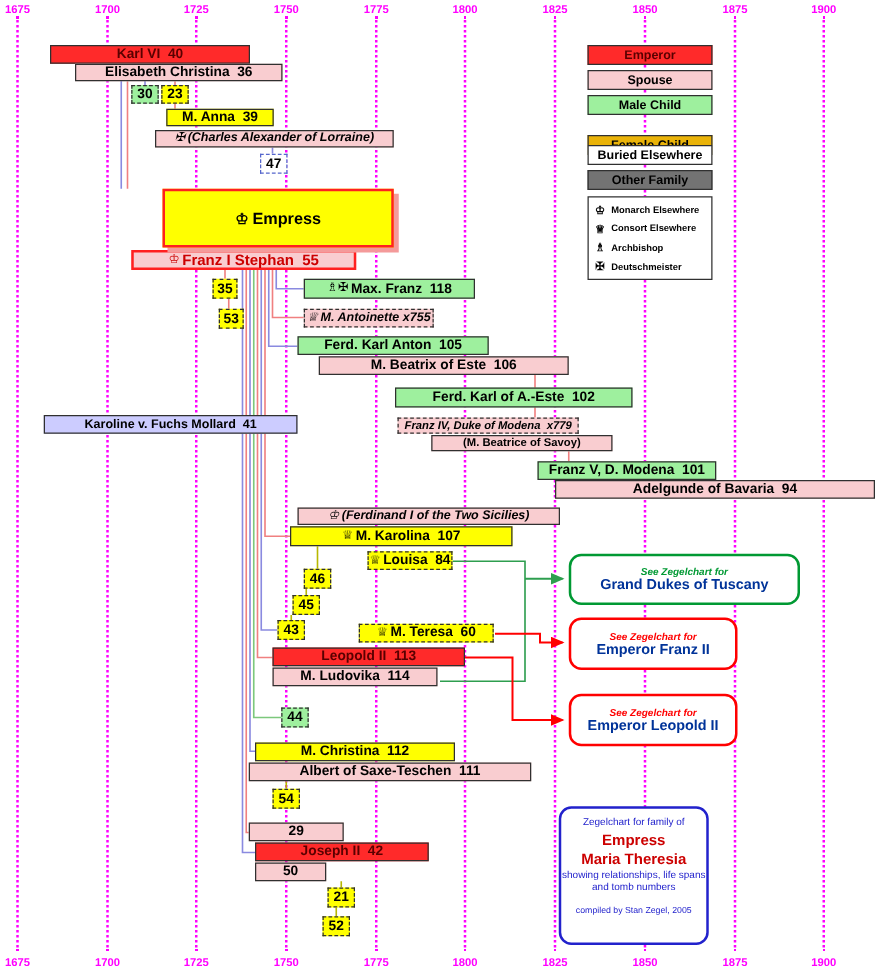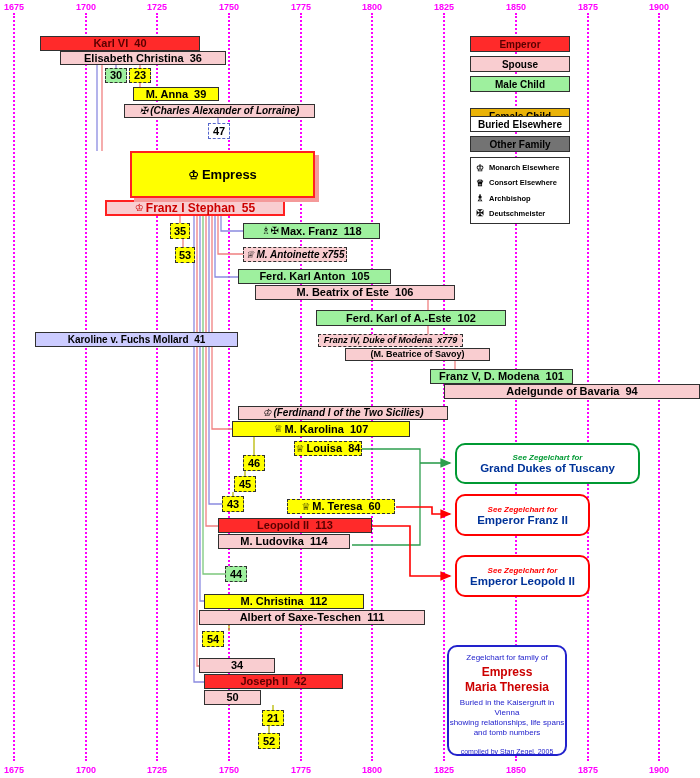--- a/index.html
+++ b/index.html
@@ -156,22 +156,22 @@
       <div class="bar t-female dashed" style="left: 294px; top: 441px; width: 68px; height: 15px;"><span class="sym">♕</span><span>Louisa  84</span></div>
       <div class="bar t-female dashed" style="left: 243px; top: 455px; width: 22px; height: 16px;"><span>46</span></div>
       <div class="bar t-female dashed" style="left: 234px; top: 476px; width: 22px; height: 16px;"><span>45</span></div>
       <div class="bar t-female dashed" style="left: 222px; top: 496px; width: 22px; height: 16px;"><span>43</span></div>
       <div class="bar t-female dashed" style="left: 287px; top: 499px; width: 108px; height: 15px;"><span class="sym">♕</span><span>M. Teresa  60</span></div>
       <div class="bar t-emperor" style="left: 218px; top: 518px; width: 154px; height: 15px;"><span>Leopold II  113</span></div>
       <div class="bar t-spouse" style="left: 218px; top: 534px; width: 132px; height: 15px;"><span>M. Ludovika  114</span></div>
       <div class="bar t-male dashed" style="left: 225px; top: 566px; width: 22px; height: 16px;"><span>44</span></div>
       <div class="bar t-female" style="left: 204px; top: 594px; width: 160px; height: 15px;"><span>M. Christina  112</span></div>
       <div class="bar t-spouse" style="left: 199px; top: 610px; width: 226px; height: 15px;"><span>Albert of Saxe-Teschen  111</span></div>
-      <div class="bar t-female dashed" style="left: 202px; top: 631px; width: 22px; height: 16px;"><span>54</span></div>
-      <div class="bar t-spouse" style="left: 199px; top: 658px; width: 76px; height: 15px;"><span>34</span></div>
+      <div class="bar t-female dashed" style="left: 218px; top: 631px; width: 22px; height: 16px;"><span>54</span></div>
+      <div class="bar t-spouse" style="left: 199px; top: 658px; width: 76px; height: 15px;"><span>29</span></div>
       <div class="bar t-emperor" style="left: 204px; top: 674px; width: 139px; height: 15px;"><span>Joseph II  42</span></div>
       <div class="bar t-spouse" style="left: 204px; top: 690px; width: 57px; height: 15px;"><span>50</span></div>
       <div class="bar t-female dashed" style="left: 262px; top: 710px; width: 22px; height: 16px;"><span>21</span></div>
       <div class="bar t-female dashed" style="left: 258px; top: 733px; width: 22px; height: 16px;"><span>52</span></div>
     </div>
 
   <div class="mt-box">
     <div class="mt-line1"><span class="sym">♔</span><span>Empress</span></div>
   </div>
 
@@ -213,18 +213,17 @@
       <div class="callout" style="left: 455px; top: 555px; width: 135px; height: 42px; border-color: rgb(255, 0, 0);">
         <div class="c1" style="color: rgb(255, 0, 0);">See Zegelchart for</div>
         <div class="c2">Emperor Leopold II</div>
       </div>
     </div>
 
   <div class="infobox">
       <div class="ib-line" style="color: rgb(34, 34, 204); font-size: 8px; font-weight: normal;">Zegelchart for family of</div>
       <div class="ib-line" style="color: rgb(204, 0, 0); font-size: 12px; font-weight: bold; margin-top: 2px;">Empress</div>
       <div class="ib-line" style="color: rgb(204, 0, 0); font-size: 12px; font-weight: bold;">Maria Theresia</div>
-      <div class="ib-line" style="color: rgb(34, 34, 204); font-size: 8px; font-weight: normal; margin-top: 3px;">Buried in the Kaisergruft in Vienna</div>
       <div class="ib-line" style="color: rgb(34, 34, 204); font-size: 8px; font-weight: normal;">showing relationships, life spans</div>
       <div class="ib-line" style="color: rgb(34, 34, 204); font-size: 8px; font-weight: normal;">and tomb numbers</div>
       <div class="ib-line" style="color: rgb(34, 34, 204); font-size: 7px; font-weight: normal; margin-top: 10px;">compiled by Stan Zegel, 2005</div>
     </div>
 </div>
 
 </body></html>

